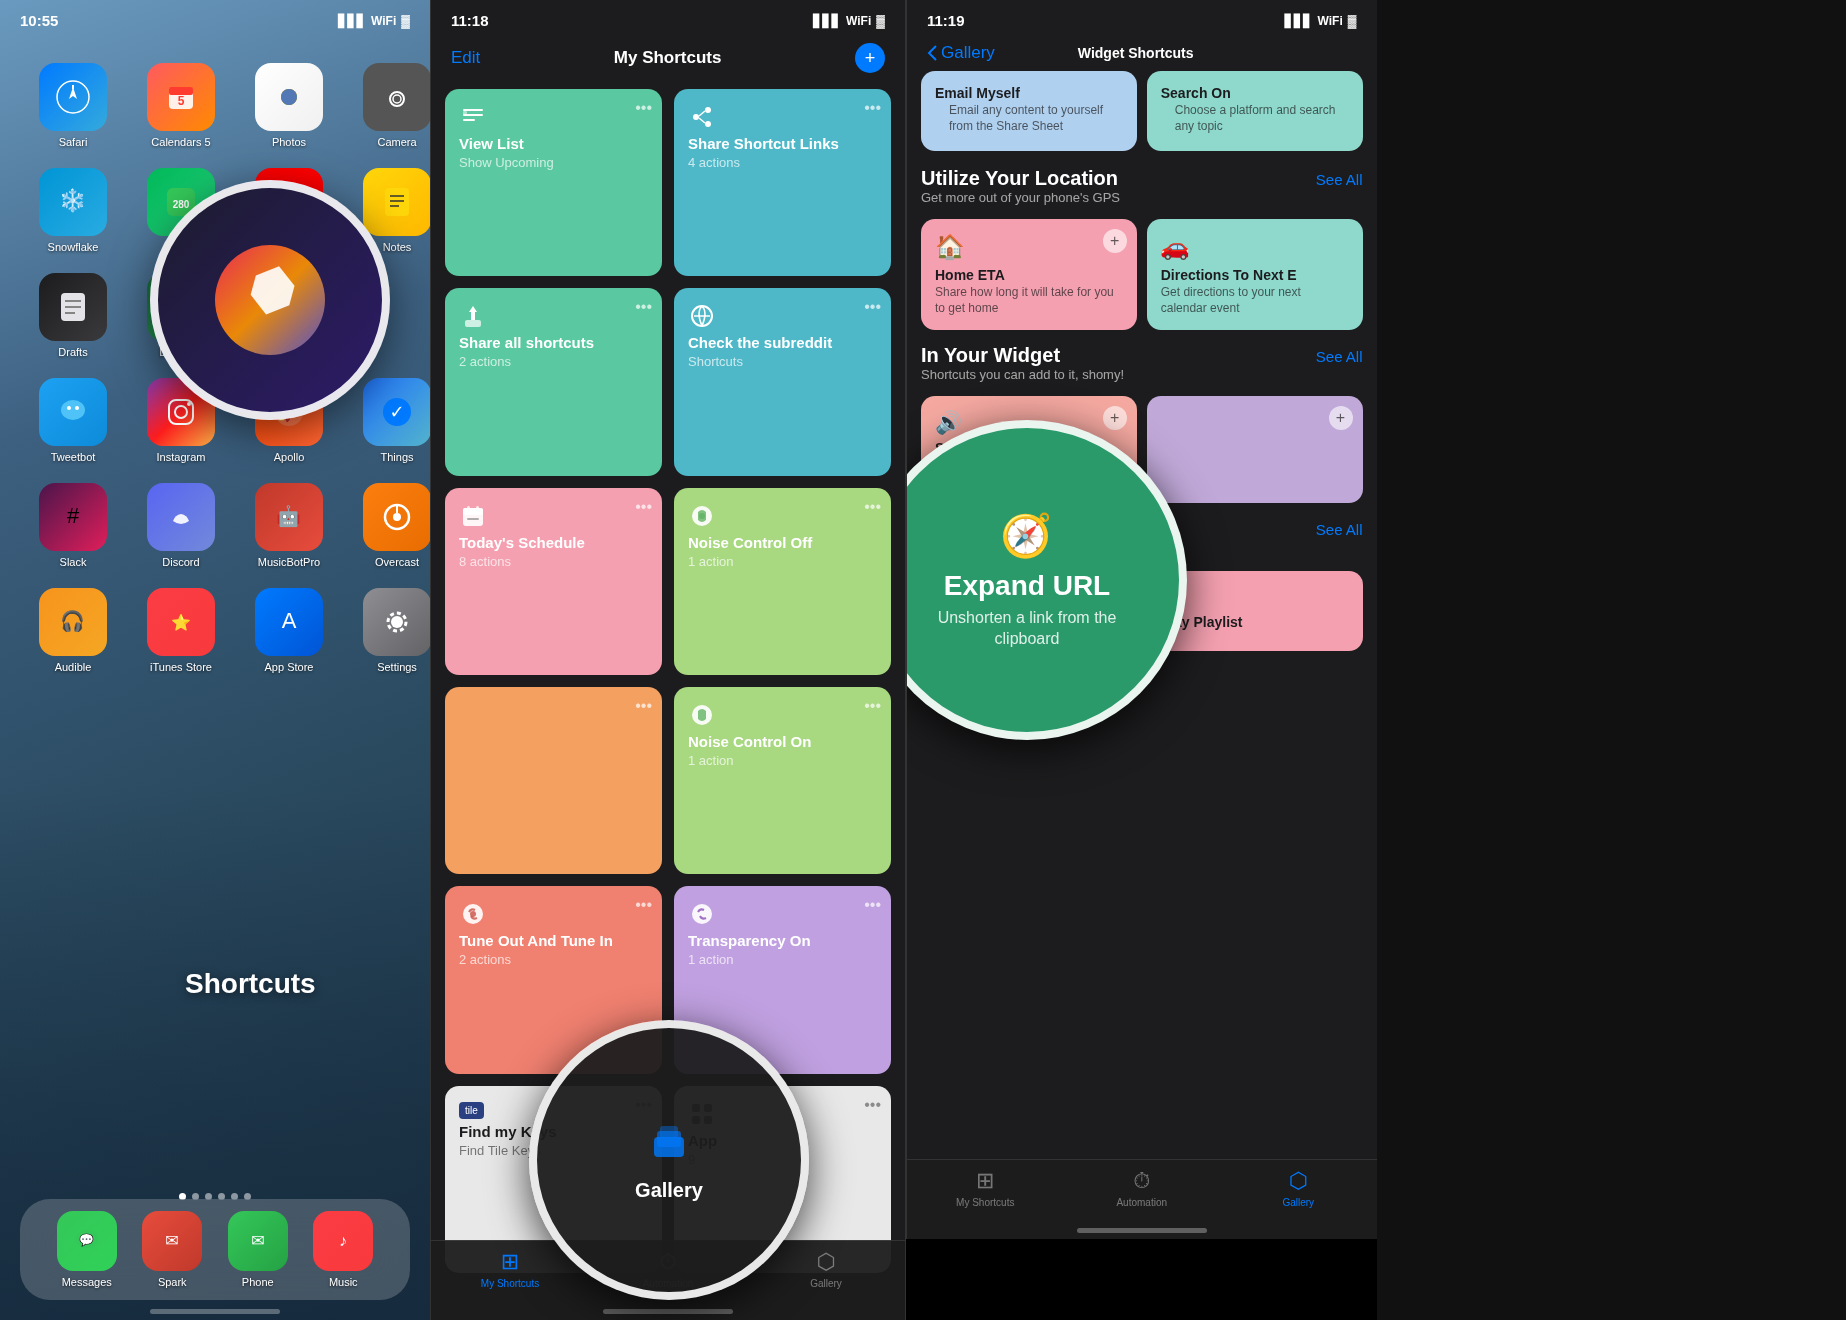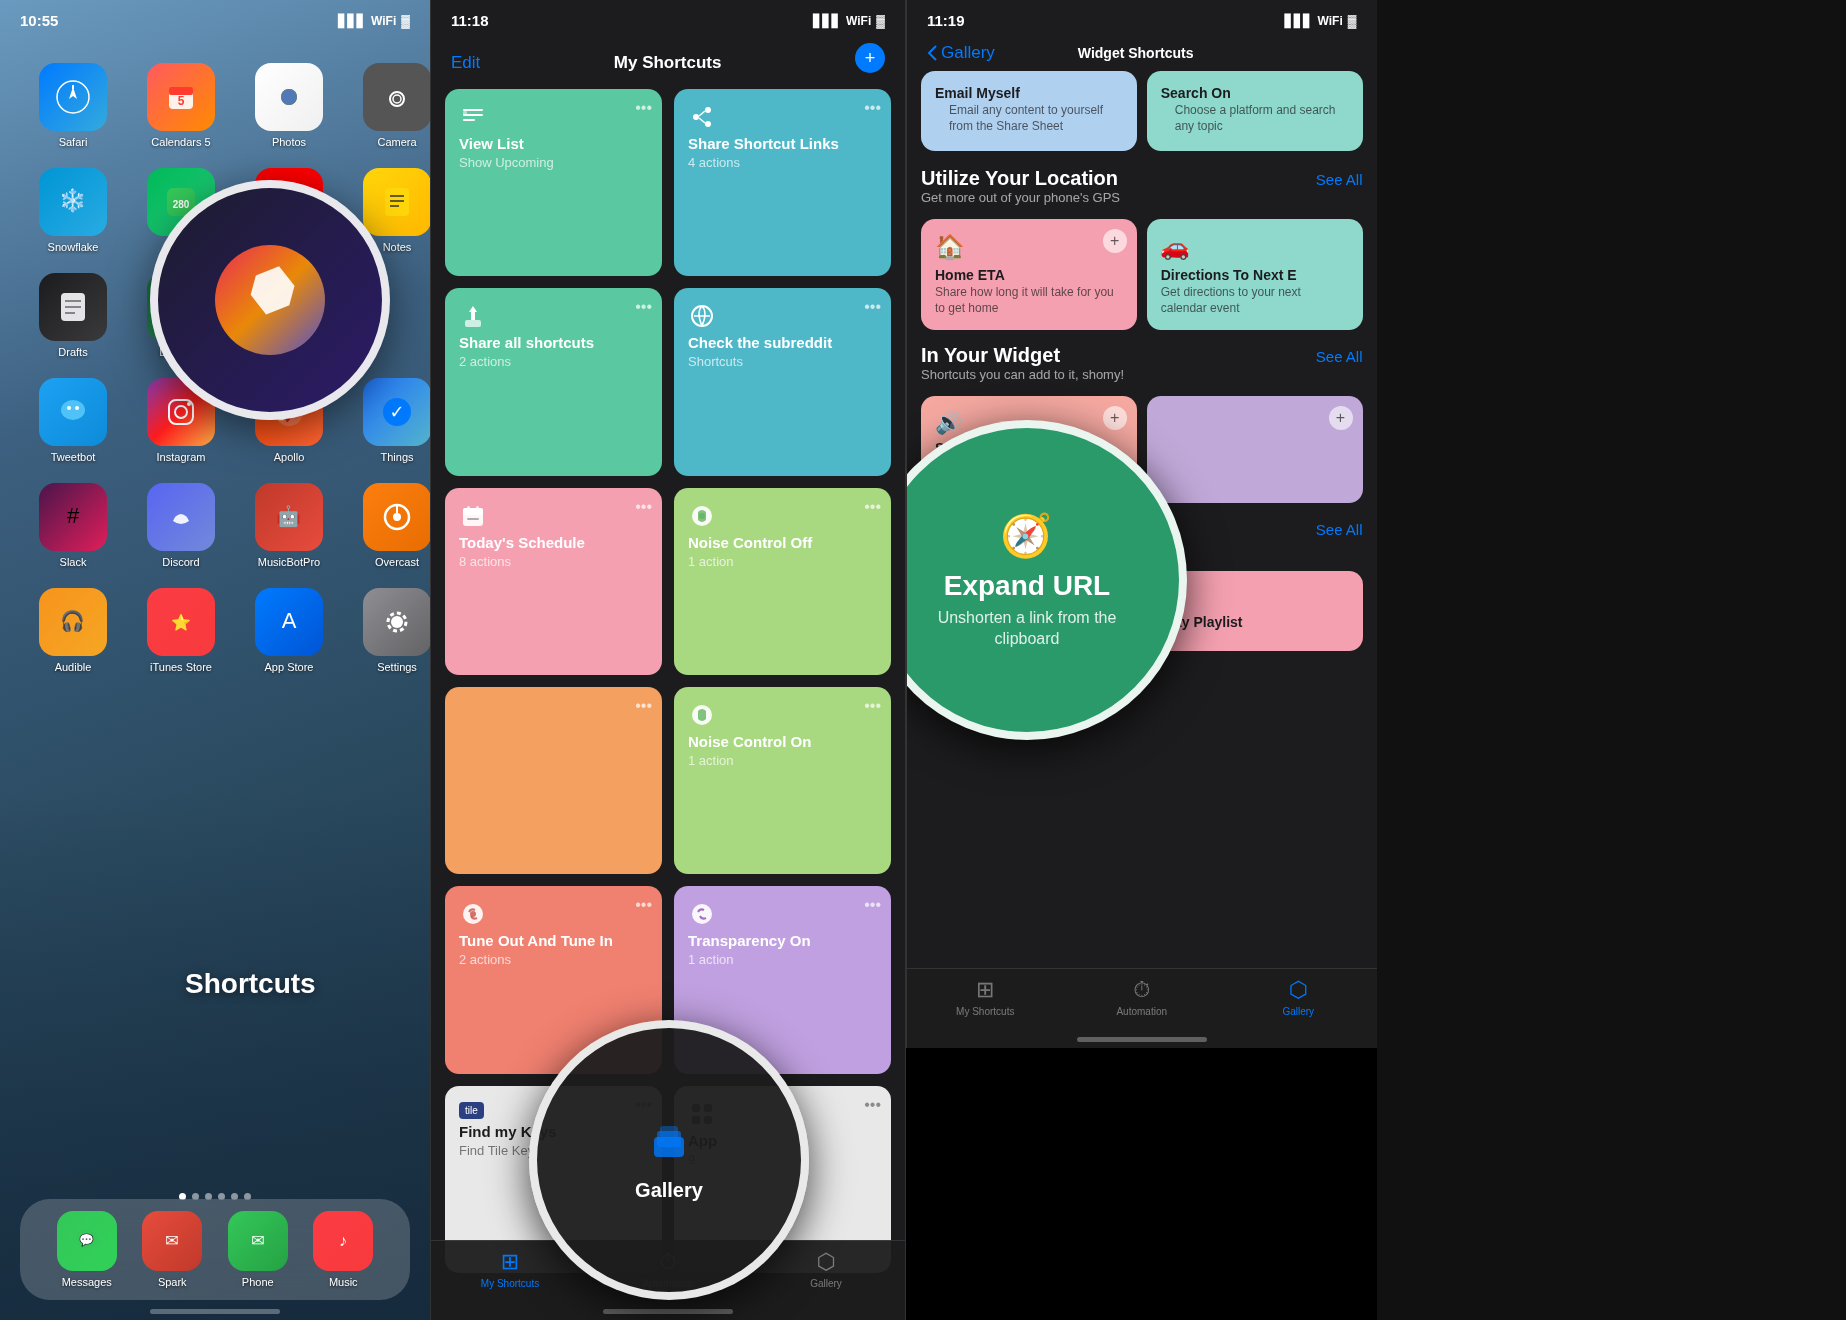--- a/index.html
+++ b/index.html
@@ -193,21 +193,21 @@
       background: #1c1c1e;
       border-radius: 0;
       border: none;
       border-left: 1px solid #333;
       border-right: 1px solid #333;
     }
 
     .nav-bar {
       display: flex;
       justify-content: space-between;
-      align-items: flex-end;
+      align-items: center;
       padding: 10px 20px 8px;
       background: #1c1c1e;
     }
     .nav-bar .edit-btn { color: #007AFF; font-size: 17px; }
     .nav-bar .title { color: white; font-size: 17px; font-weight: 600; text-align: center; }
     .nav-bar .add-btn {
       width: 30px; height: 30px;
       border-radius: 50%;
       background: #007AFF;
       color: white;
@@ -298,21 +298,21 @@
       align-items: center;
       justify-content: center;
       bottom: 20px;
       left: 98px;
       overflow: hidden;
     }
 
     
     .phone3 {
       width: 476px;
-      height: 1048px;
+      height: 1239px;
       background: #1c1c1e;
       border-radius: 0;
       border: none;
       border-left: 1px solid #333;
       flex: 1;
     }
 
     .gallery-nav {
       display: flex;
       justify-content: space-between;

